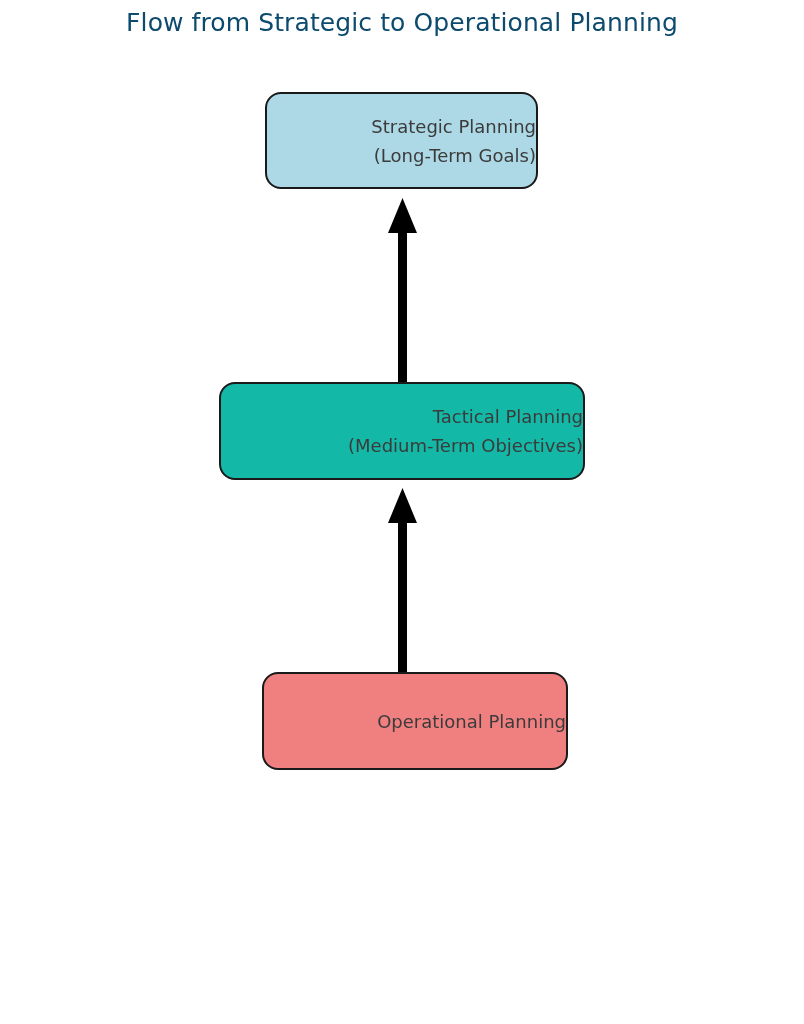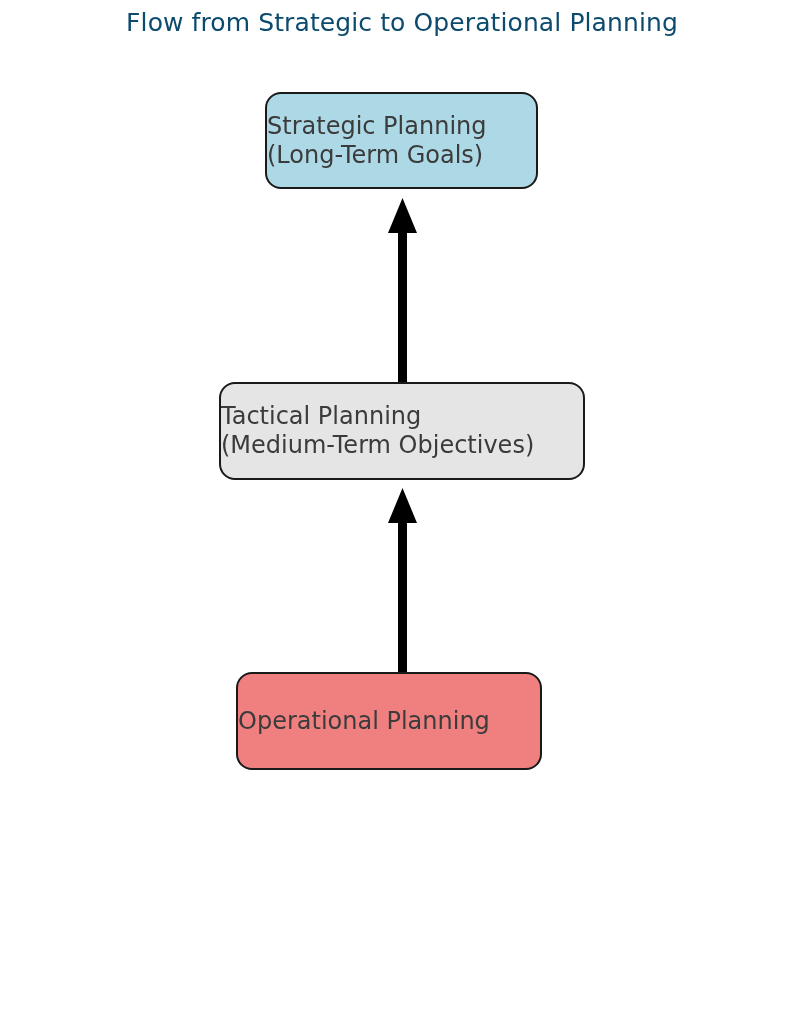--- a/index.html
+++ b/index.html
@@ -33,48 +33,48 @@
     letter-spacing: 0.1px;
     white-space: nowrap;
   }
   .node {
     position: absolute;
     box-sizing: border-box;
     border: 2px solid #1a1a1a;
     border-radius: 16px;
     display: flex;
     flex-direction: column;
-    align-items: flex-start;
+    align-items: flex-end;
     justify-content: center;
     text-align: center;
     color: #3b3b3b;
-    font-size: 24px;
+    font-size: 18px;
     line-height: 29px;
     font-family: "DejaVu Sans", sans-serif;
   }
   .node .line {
     display: block;
     white-space: nowrap;
   }
   #node-strategic {
     left: 265px;
     top: 92px;
     width: 273px;
     height: 97px;
     background: #ADD8E6;
   }
   #node-tactical {
     left: 219px;
     top: 382px;
     width: 366px;
     height: 98px;
-    background: #e5e5e5;
+    background: #14b8a6;
   }
   #node-operational {
-    left: 236px;
+    left: 262px;
     top: 672px;
     width: 306px;
     height: 98px;
     background: #F08080;
   }
   .arrow-layer {
     position: absolute;
     left: 0;
     top: 0;
     width: 804px;

